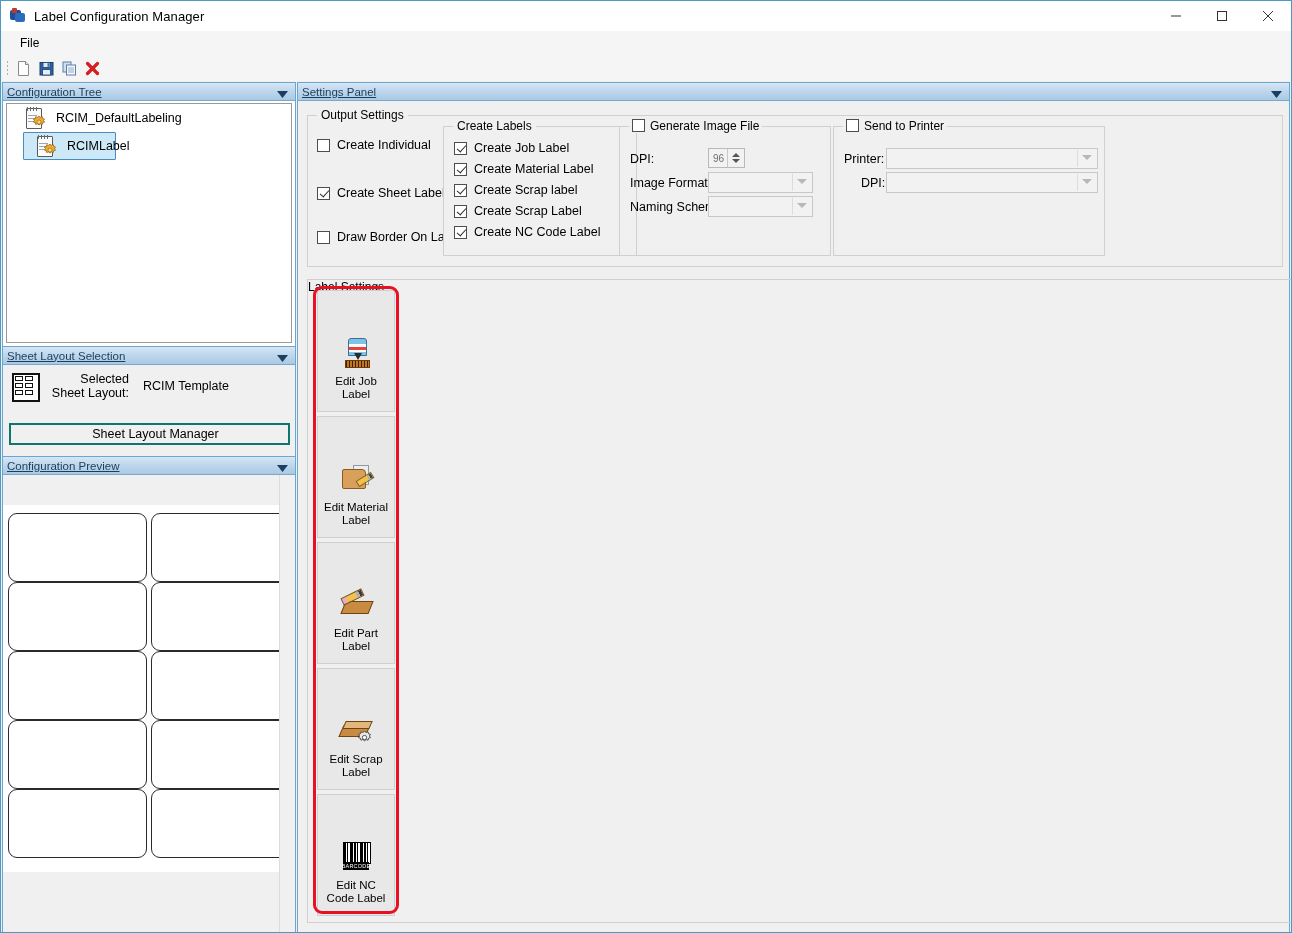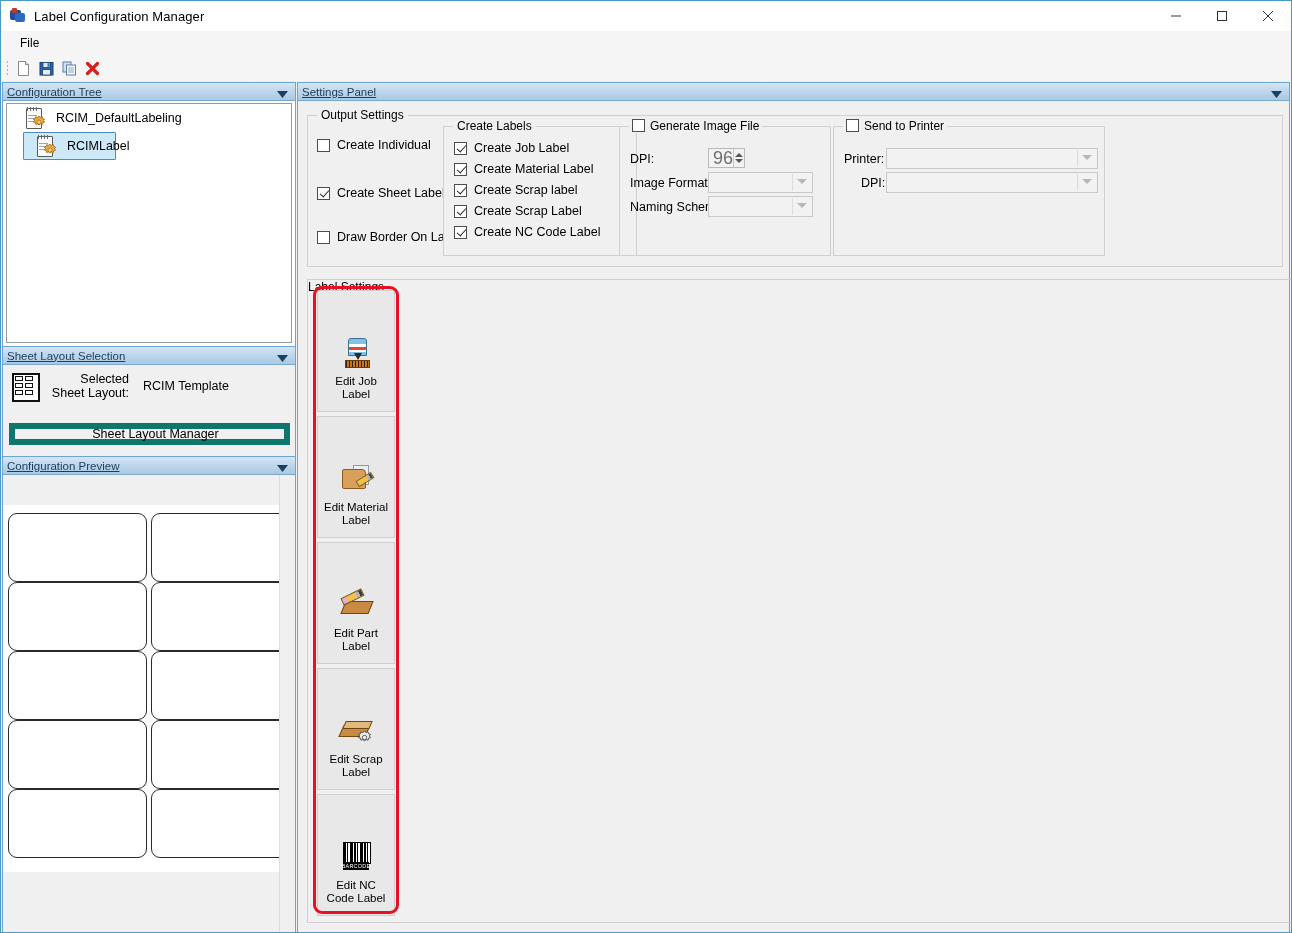--- a/index.html
+++ b/index.html
@@ -224,21 +224,21 @@
     text-align: right;
     line-height: 14px;
     margin-left: 8px;
   }
   .sl-value { font-size: 12.5px; margin-left: 14px; }
   .slm-button {
     position: absolute;
     left: 6px; top: 58px;
     width: 281px; height: 22px;
     background: #f0f0f0;
-    border: 6px solid #0f766e;
+    border: 2px solid #0f766e;
     display:flex; align-items:center; justify-content:center;
     font-size: 12.5px;
     box-sizing: border-box;
     padding-left: 12px;
   }
 
   .cfgpreview-panel {
     position: absolute;
     left: 0; top: 374px;
     width: 294px;
@@ -356,21 +356,21 @@
     position: absolute;
     height: 20px;
     background: #f2f2f2;
     border: 1px solid #b9b9b9;
     box-sizing: border-box;
     display: flex;
     align-items: center;
   }
   .spinner .val {
     padding-left: 4px;
-    font-size: 18px;
+    font-size: 10px;
     color: #6e6e6e;
     flex: 1;
   }
   .spinner .btns {
     width: 16px; height: 100%;
     border-left: 1px solid #c9c9c9;
     display:flex; flex-direction:column;
     align-items:center; justify-content:center;
   }
   .spinner .btns .up, .spinner .btns .dn {

